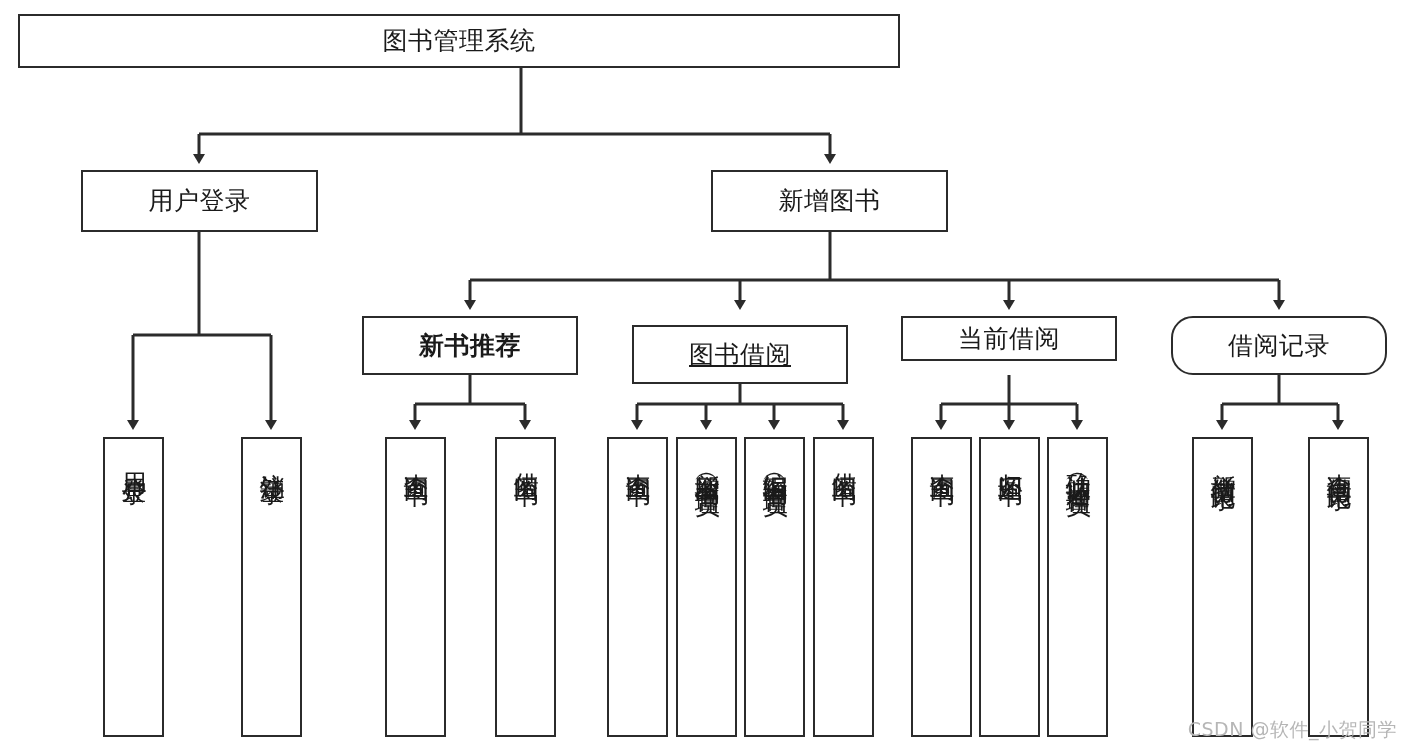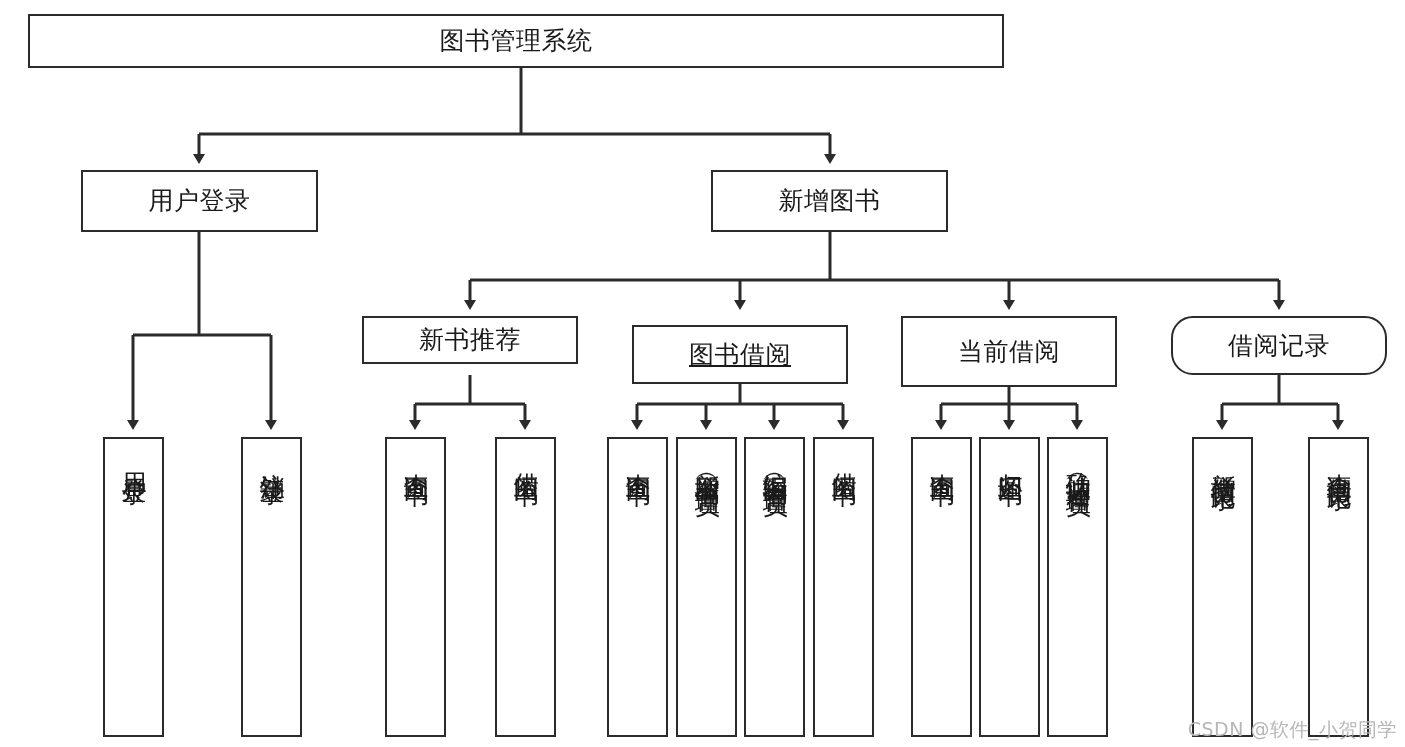--- a/index.html
+++ b/index.html
@@ -122,41 +122,41 @@
       <path d="M1009,404 L1009,421" marker-end="url(#arrow)"></path>
       <path d="M1077,404 L1077,421" marker-end="url(#arrow)"></path>
 
       <path d="M1279,375 L1279,404"></path>
       <path d="M1222,404 L1338,404"></path>
       <path d="M1222,404 L1222,421" marker-end="url(#arrow)"></path>
       <path d="M1338,404 L1338,421" marker-end="url(#arrow)"></path>
     </g>
   </svg>
 
-  <div class="node h" id="node-root" style="left:28px; top:14px; width:976px; height:54px;">
+  <div class="node h" id="node-root" style="left:18px; top:14px; width:882px; height:54px;">
     <span class="label">图书管理系统</span>
   </div>
 
   <div class="node h" id="node-user-login" style="left:81px; top:170px; width:237px; height:62px;">
     <span class="label">用户登录</span>
   </div>
 
   <div class="node h" id="node-book-manage" style="left:711px; top:170px; width:237px; height:62px;">
     <span class="label">新增图书</span>
   </div>
 
-  <div class="node h" id="node-new-book-rec" style="left:362px; top:316px; width:216px; height:48px;">
+  <div class="node h" id="node-new-book-rec" style="left:362px; top:316px; width:216px; height:59px;font-weight:bold;">
     <span class="label">新书推荐</span>
   </div>
 
   <div class="node h" id="node-book-borrow" style="left:632px; top:325px; width:216px; height:59px;text-decoration:underline;">
     <span class="label">图书借阅</span>
   </div>
 
-  <div class="node h" id="node-current-borrow" style="left:901px; top:316px; width:216px; height:71px;">
+  <div class="node h" id="node-current-borrow" style="left:901px; top:316px; width:216px; height:45px;">
     <span class="label">当前借阅</span>
   </div>
 
   <div class="node h" id="node-borrow-record" style="left:1171px; top:316px; width:216px; height:59px;border-radius:22px;">
     <span class="label">借阅记录</span>
   </div>
 
   <div class="node v" id="leaf-user-login" style="left:103px; top:437px; width:61px; height:300px;">
     <span class="label">用户登录</span>
   </div>

